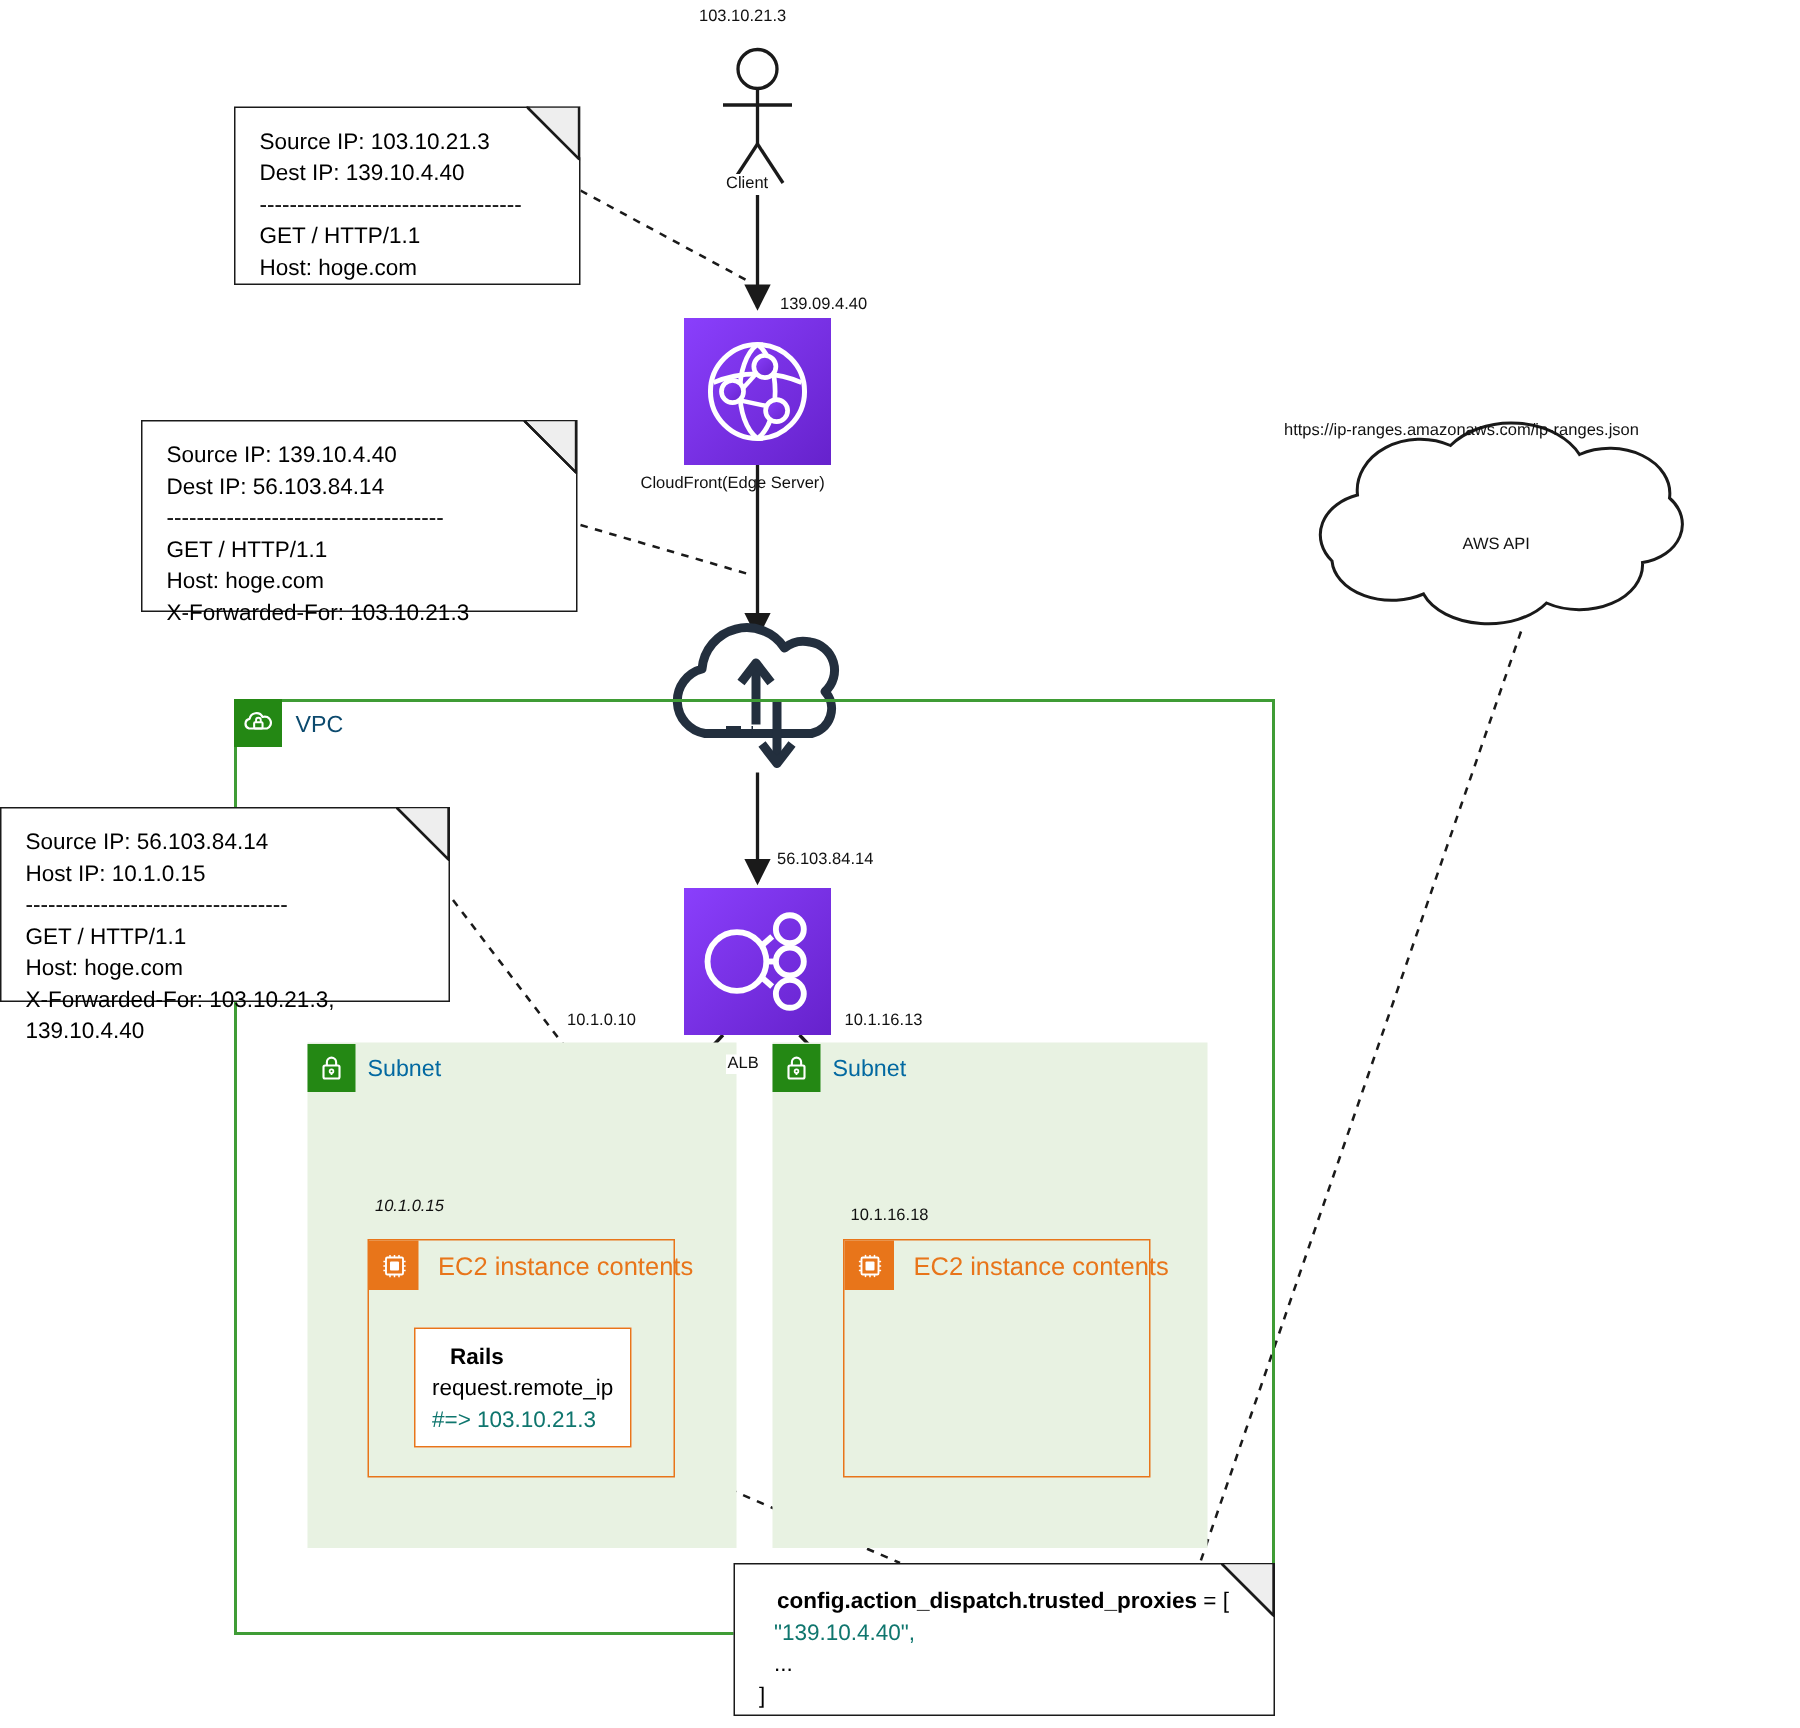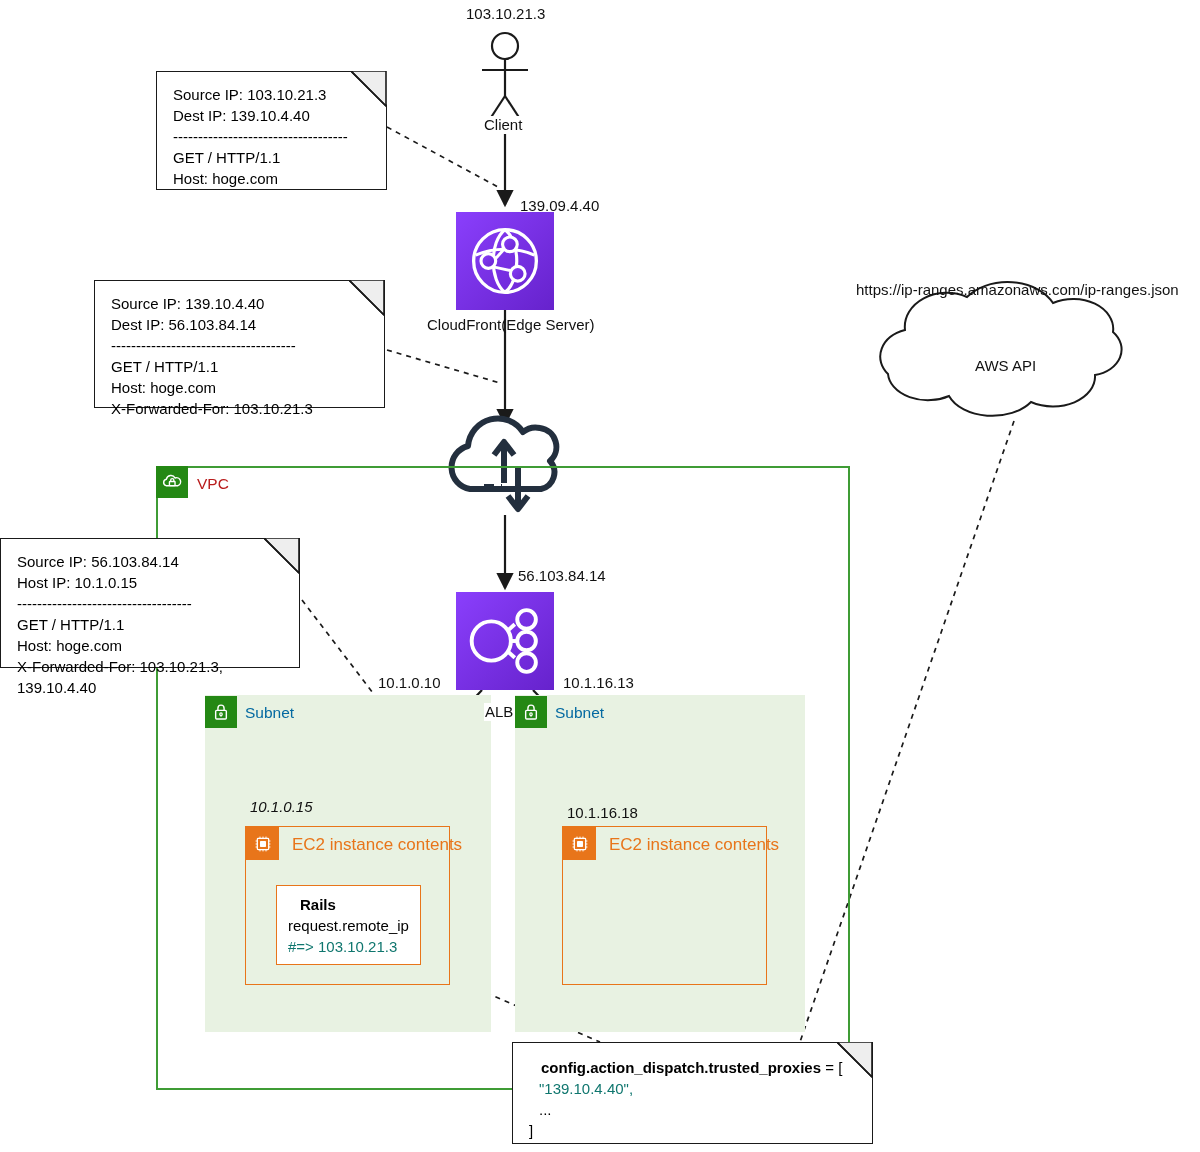--- a/index.html
+++ b/index.html
@@ -1,39 +1,39 @@
 <!DOCTYPE html>
 <html><head>
 <meta charset="utf-8">
 <style>
   html,body{margin:0;padding:0;background:#ffffff;}
   body{width:1200px;height:1152px;position:relative;overflow:hidden;
        font-family:"Liberation Sans","DejaVu Sans",sans-serif;color:#000;}
   .stage{position:absolute;left:0;top:0;width:1200px;height:1152px;}
   svg.layer{position:absolute;left:0;top:0;width:1200px;height:1152px;overflow:visible;}
   .abs{position:absolute;}
-  .lbl{font-size:15px;color:#111;white-space:nowrap;line-height:1.2;}
+  .lbl{font-size:11px;color:#111;white-space:nowrap;line-height:1.2;}
   .note{position:absolute;background:#fff;border:1.6px solid #1a1a1a;box-sizing:border-box;}
   .note .corner-cut{position:absolute;right:-1px;top:-1px;width:0;height:0;
               border-left:34px solid transparent;border-top:34px solid #ffffff;}
   .note-body{position:absolute;left:16px;top:12px;right:10px;font-size:15px;line-height:21px;color:#000;}
   .sep{letter-spacing:0px;}
   .vpcbox{position:absolute;border:2px solid #3f9c35;box-sizing:border-box;background:transparent;}
   .subnet{position:absolute;background:#e8f2e2;box-sizing:border-box;}
   .awsicon{position:absolute;box-sizing:border-box;}
   .greenchip{position:absolute;width:32px;height:32px;background:#248814;display:flex;align-items:center;justify-content:center;}
   .chiplabel{position:absolute;font-size:15.5px;white-space:nowrap;}
   .ec2box{position:absolute;border:1.7px solid #e8751a;box-sizing:border-box;background:transparent;}
   .ec2chip{position:absolute;left:0;top:0;width:33px;height:33px;background:#e8751a;display:flex;align-items:center;justify-content:center;}
   .ec2title{position:absolute;font-size:17px;color:#e8751a;white-space:nowrap;}
   .railsbox{position:absolute;background:#ffffff;border:1.7px solid #e8751a;box-sizing:border-box;}
   .railsbody{position:absolute;left:11px;top:8px;font-size:15px;line-height:21px;}
   .bold{font-weight:bold;margin-left:12px;}
   .green{color:#0f766e;}
-  .vpclabel{color:#b91c1c;}
+  .vpclabel{color:#0c4a6e;}
   .subnetlabel{color:#0369a1;}
 </style>
 </head>
 <body>
 
 <div class="stage">
 
   <svg class="layer">
     <defs>
       <marker id="arrowSolid" markerWidth="10" markerHeight="10" refX="7" refY="4" orient="auto">
@@ -252,21 +252,21 @@
     <div class="note-body">
       <div>Source IP: 56.103.84.14</div>
       <div>Host IP: 10.1.0.15</div>
       <div class="sep">-----------------------------------</div>
       <div>GET / HTTP/1.1</div>
       <div>Host: hoge.com</div>
       <div>X-Forwarded-For: 103.10.21.3, 139.10.4.40</div>
     </div>
   </div>
 
-  <div class="note" style="left:512px;top:1042px;width:361px;height:102px;">
+  <div class="note" style="left:489px;top:1042px;width:361px;height:102px;">
     <svg class="abs" style="right:-1px;top:-1px;" width="36" height="36">
       <path d="M0,0 L35,35 L35,0 z" fill="#eeeeee" stroke="#1a1a1a" stroke-width="1.6"></path>
       <path d="M0,0 L35,35" stroke="#1a1a1a" stroke-width="1.6"></path>
     </svg>
     <div class="note-body" style="top:14px;">
       <div>
         <span class="bold">config.action_dispatch.trusted_proxies</span><span> = [</span>
       </div>
       <div style="padding-left:10px;" class="green">"139.10.4.40",</div>
       <div style="padding-left:10px;">...</div>

